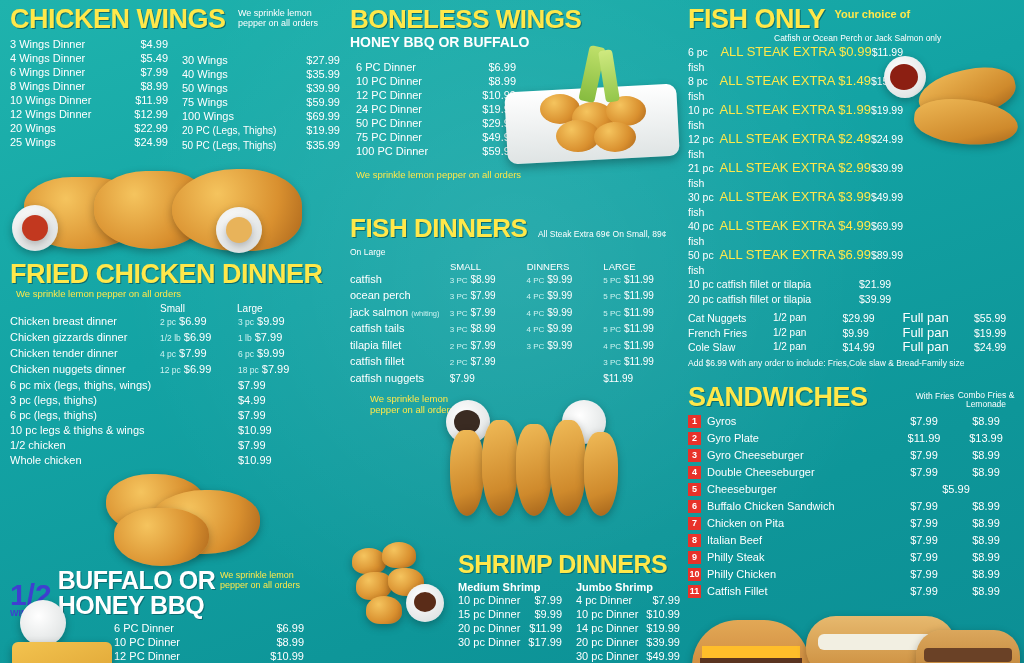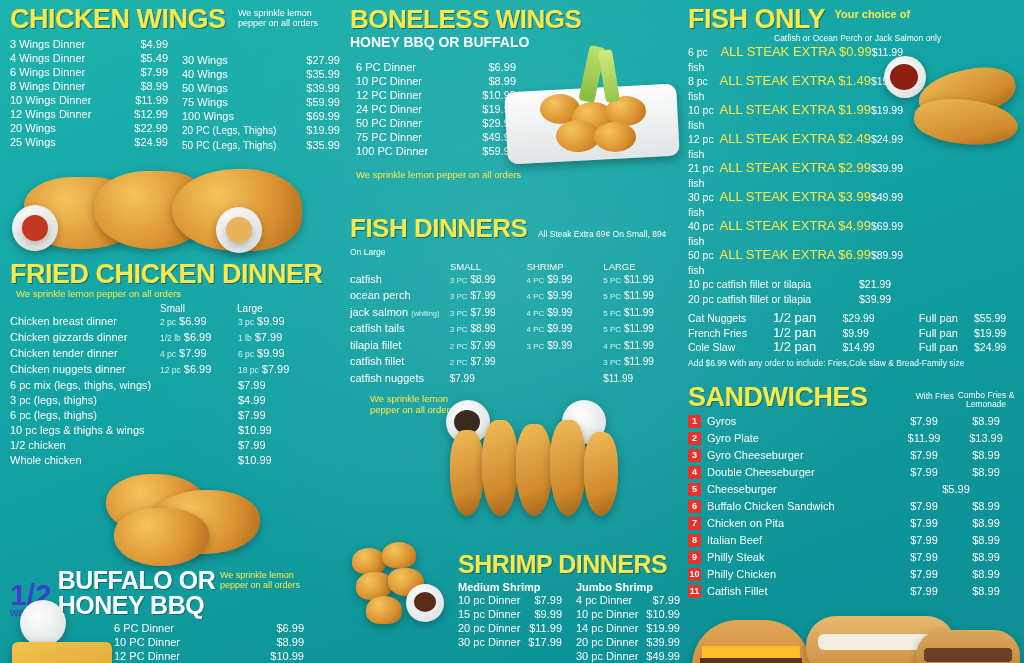--- a/index.html
+++ b/index.html
@@ -64,23 +64,23 @@
   .fd-row .whiting{ font-size:7.5px; color:#cdf3f1; }
 
   
   .fo-row { display:flex; align-items:baseline; font-size:10.5px; line-height:14.5px; }
   .fo-row .nm { width:48px; }
   .fo-row .extra { flex:1; font-size:13px; color:#ffe84a; white-space:nowrap;}
   .fo-row .pr { width:44px; text-align:left; }
   .fo-sides { margin-top:5px; }
   .fo-sides .r{ display:flex; font-size:10.5px; line-height:14.5px;gap:16px;}
   .fo-sides .r .a{ width:72px;}
-  .fo-sides .r .b{ width:56px; font-size:13px;}
+  .fo-sides .r .b{ width:56px; font-size:10px;}
   .fo-sides .r .c{ width:46px;}
-  .fo-sides .r .d{ width:58px; font-size:11px;text-align:right;}
+  .fo-sides .r .d{ width:58px; font-size:13px;}
   .fo-sides .r .e{ width:46px;}
   .addnote{ font-size:8.5px; color:#ffffff; margin-top:3px; }
 
   
   .sw-head{ display:flex; justify-content:flex-end; font-size:8.5px; color:#ffffff;}
   .sw-head .h1{ width:60px; text-align:right;}
   .sw-head .h2{ width:64px; text-align:center; line-height:1.05;}
   .sw-row{ display:flex; align-items:center; font-size:11px; line-height:17px;}
   .sw-row .num{
     width:13px; height:13px; background:#e8322a; color:#fff; font-size:9px;
@@ -356,21 +356,21 @@
         <div style="position:absolute; left:86px; top:10px; width:16px; height:56px; background:linear-gradient(180deg,#bfe06a,#86bb3f); border-radius:4px; transform:rotate(12deg);"></div>
         <div style="position:absolute; left:104px; top:14px; width:14px; height:52px; background:linear-gradient(180deg,#cfe97f,#93c64a); border-radius:4px; transform:rotate(-9deg);"></div>
       </div>
     </div>
 
     <div style="margin-top:34px; position:relative;">
       <h2 class="title" style="display:inline-block; font-size:26px;">FISH DINNERS</h2>
       <span style="font-size:8.5px; color:#ffffff; margin-left:6px;">All Steak Extra 69¢ On Small, 89¢ On Large</span>
       <div class="fd-head" style="margin-top:2px;">
         <span>SMALL</span>
-        <span>SHRIMP</span>
+        <span>DINNERS</span>
         <span>LARGE</span>
       </div>
       <div>
         <div class="fd-row">
             <span class="nm">catfish</span>
             <span class="cell"><i class="q" style="font-style:normal">3 PC</i><span>$8.99</span></span>
             <span class="cell"><i class="q" style="font-style:normal">4 PC</i><span>$9.99</span></span>
             <span class="cell"><i class="q" style="font-style:normal">5 PC</i><span>$11.99</span></span>
           </div>
         <div class="fd-row">

